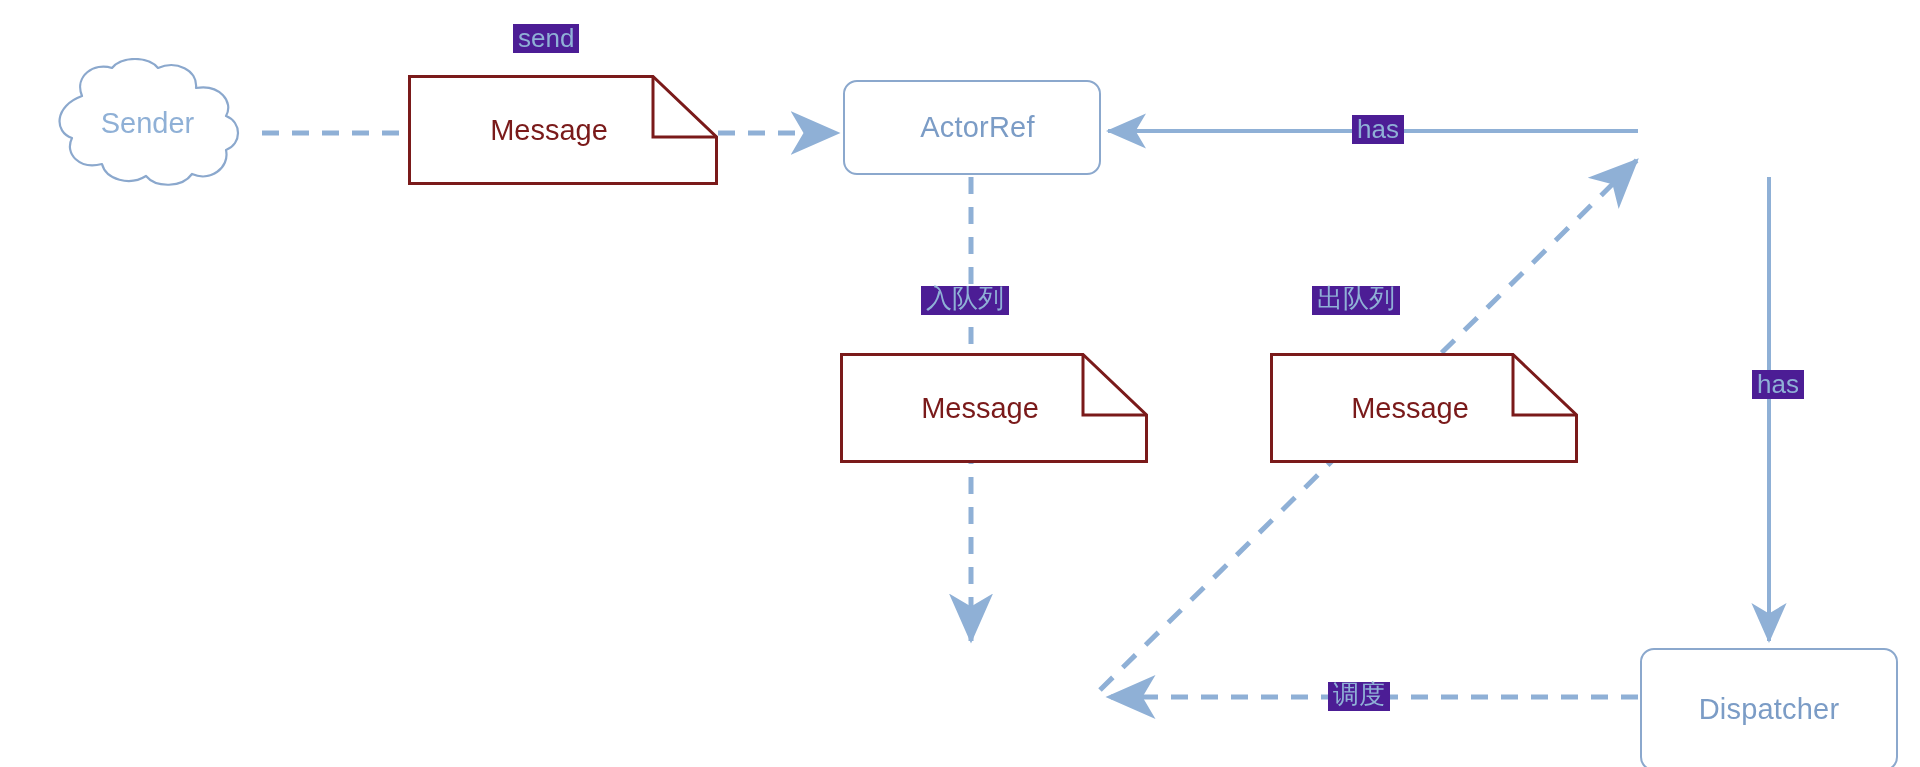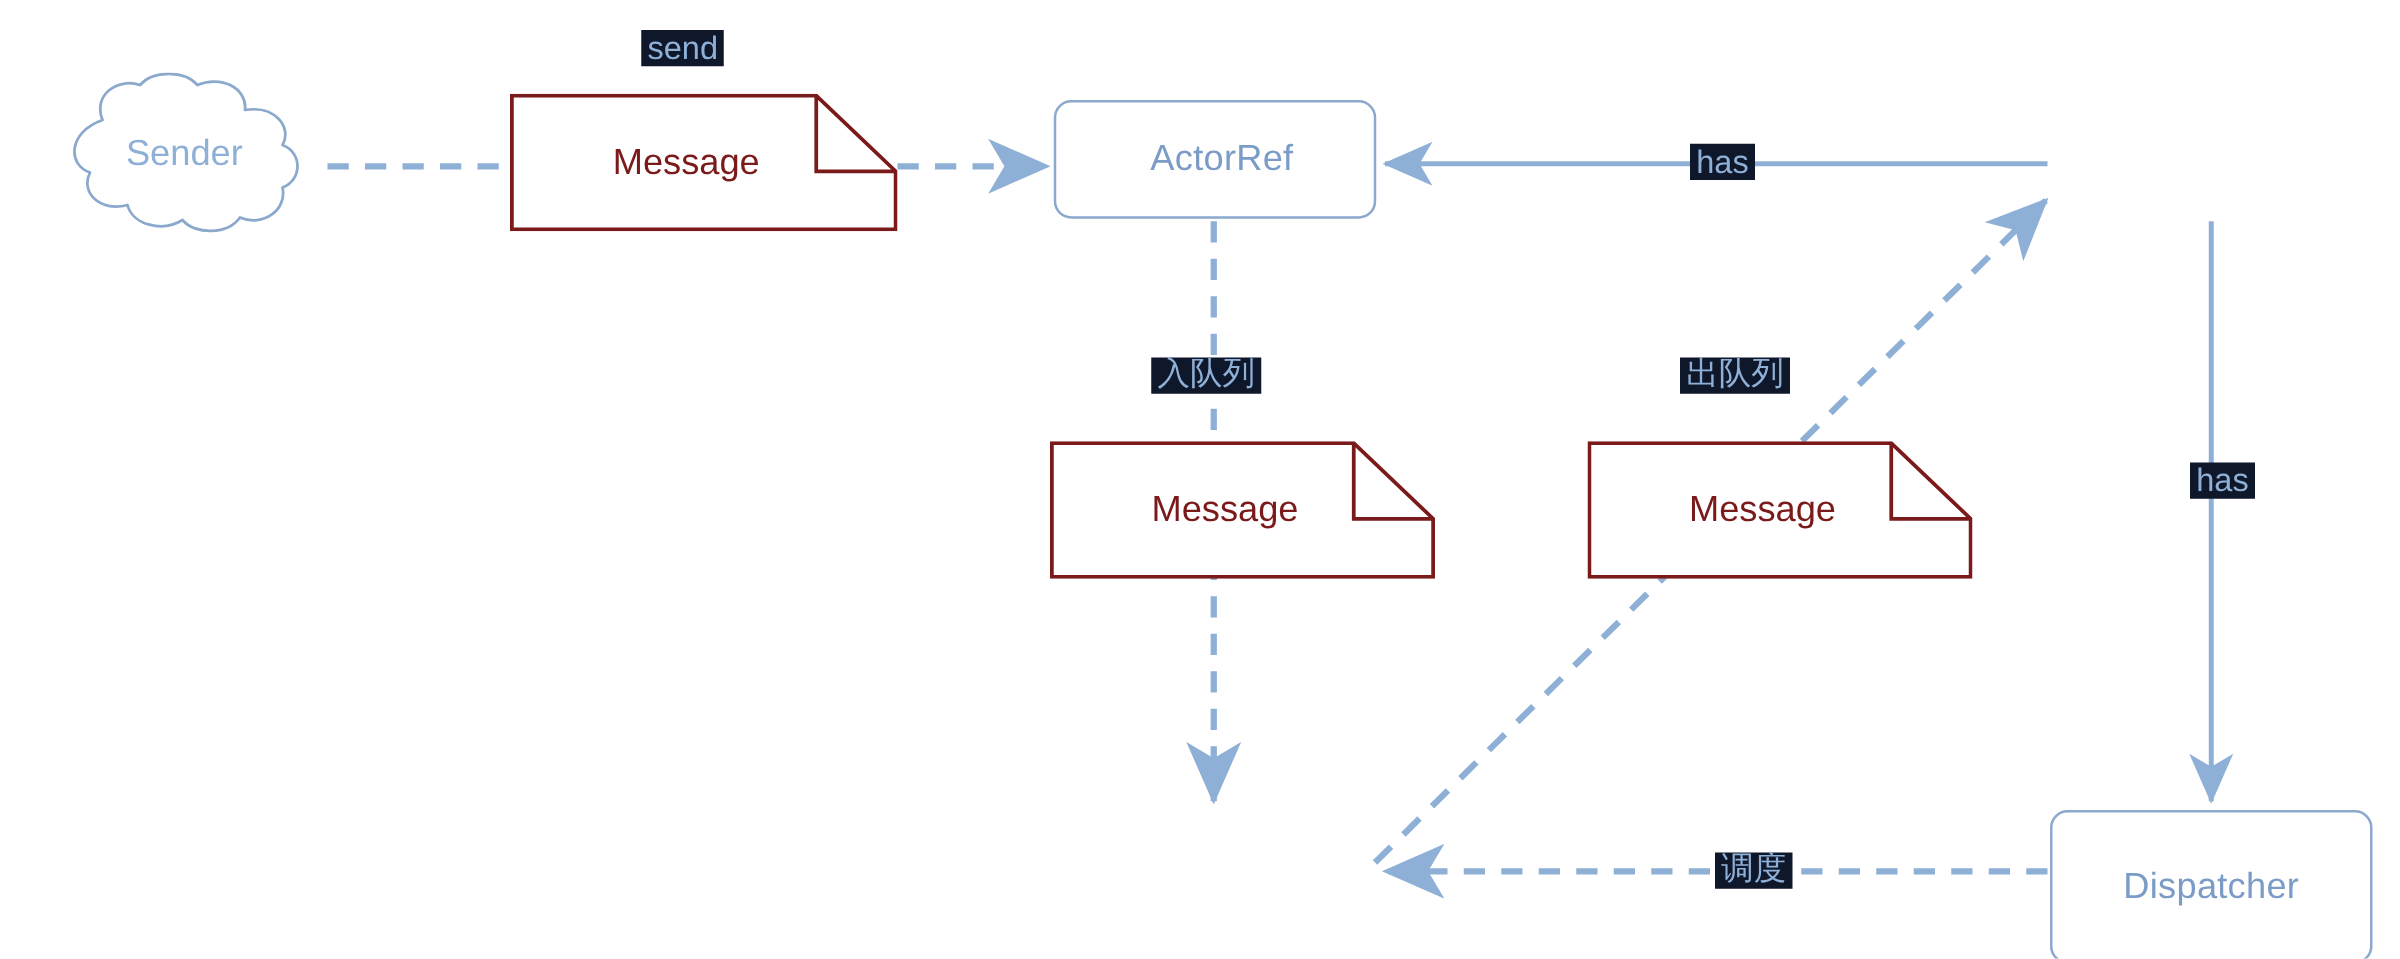--- a/index.html
+++ b/index.html
@@ -72,21 +72,21 @@
     top: 0;
   }
   .cloud .cloud-label {
     position: relative;
     z-index: 2;
   }
   .edge-label {
     position: absolute;
     color: #8fb0d6;
     font-size: 26px;
-    background: #0f172a;
+    background: #4c1d95;
     padding: 0 5px;
     white-space: nowrap;
     line-height: 1.1;
   }
   .edge-label.cjk {
     font-family: Liberation Mono, monospace;
     font-size: 26px;
   }
 </style>
 </head>
@@ -163,19 +163,19 @@
   <div class="node rounded-box" style="left:1640px; top:648px; width:258px; height:123px;">
     <span>Dispatcher</span>
   </div>
 
   <div class="edge-label" style="left:513px; top:24px;">send</div>
 
   <div class="edge-label" style="left:1352px; top:115px;">has</div>
 
   <div class="edge-label cjk" style="left:921px; top:286px;">入队列</div>
 
-  <div class="edge-label cjk" style="left:1344px; top:286px;">出队列</div>
+  <div class="edge-label cjk" style="left:1312px; top:286px;">出队列</div>
 
   <div class="edge-label" style="left:1752px; top:370px;">has</div>
 
-  <div class="edge-label cjk" style="left:1328px; top:682px;margin-left:44px;">调度</div>
+  <div class="edge-label cjk" style="left:1328px; top:682px;">调度</div>
 
 </div>
 
 </body></html>

